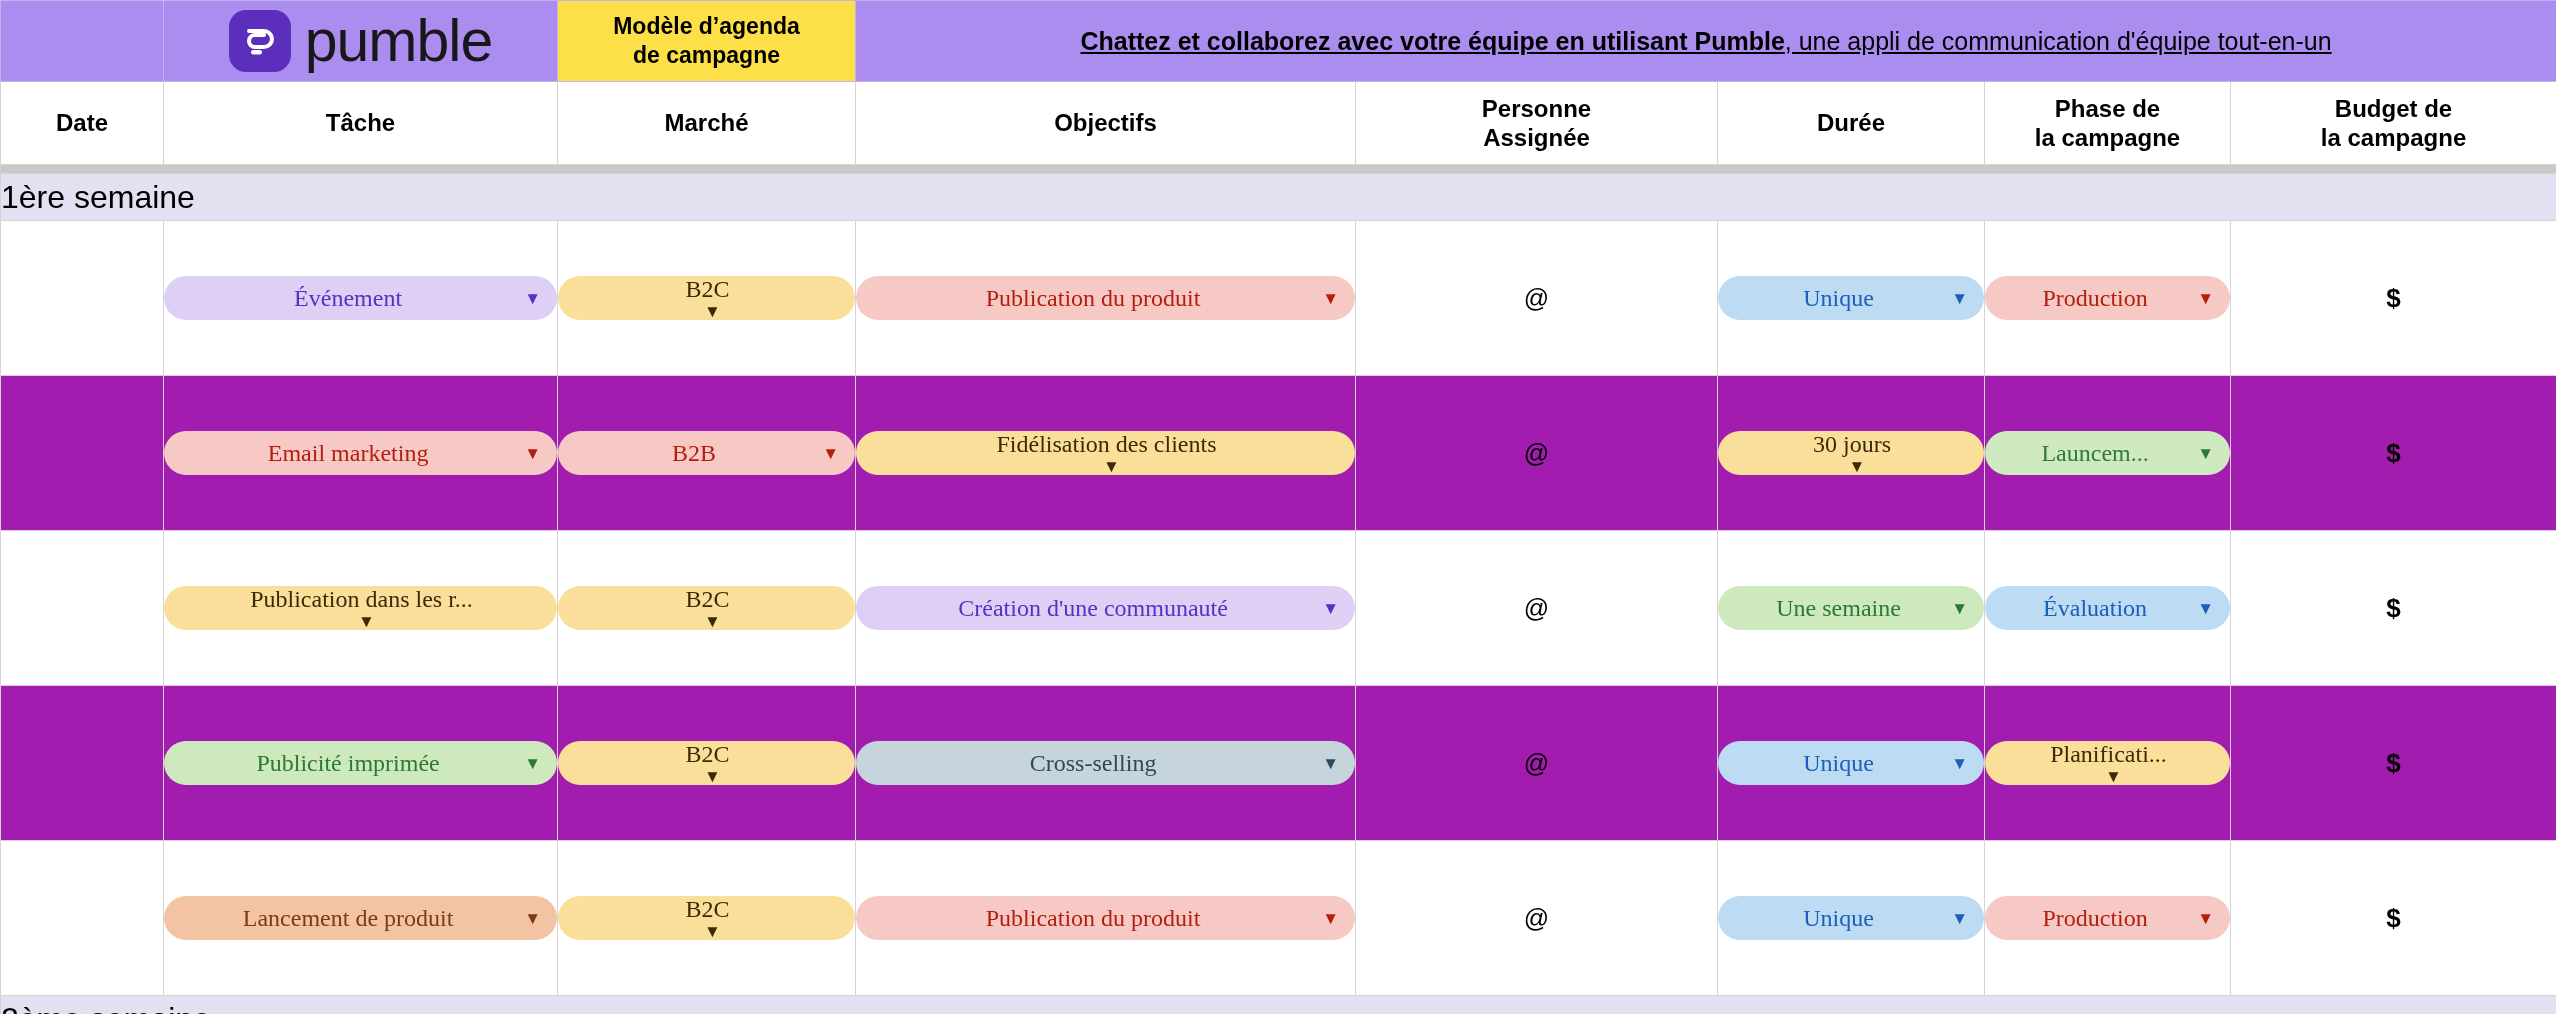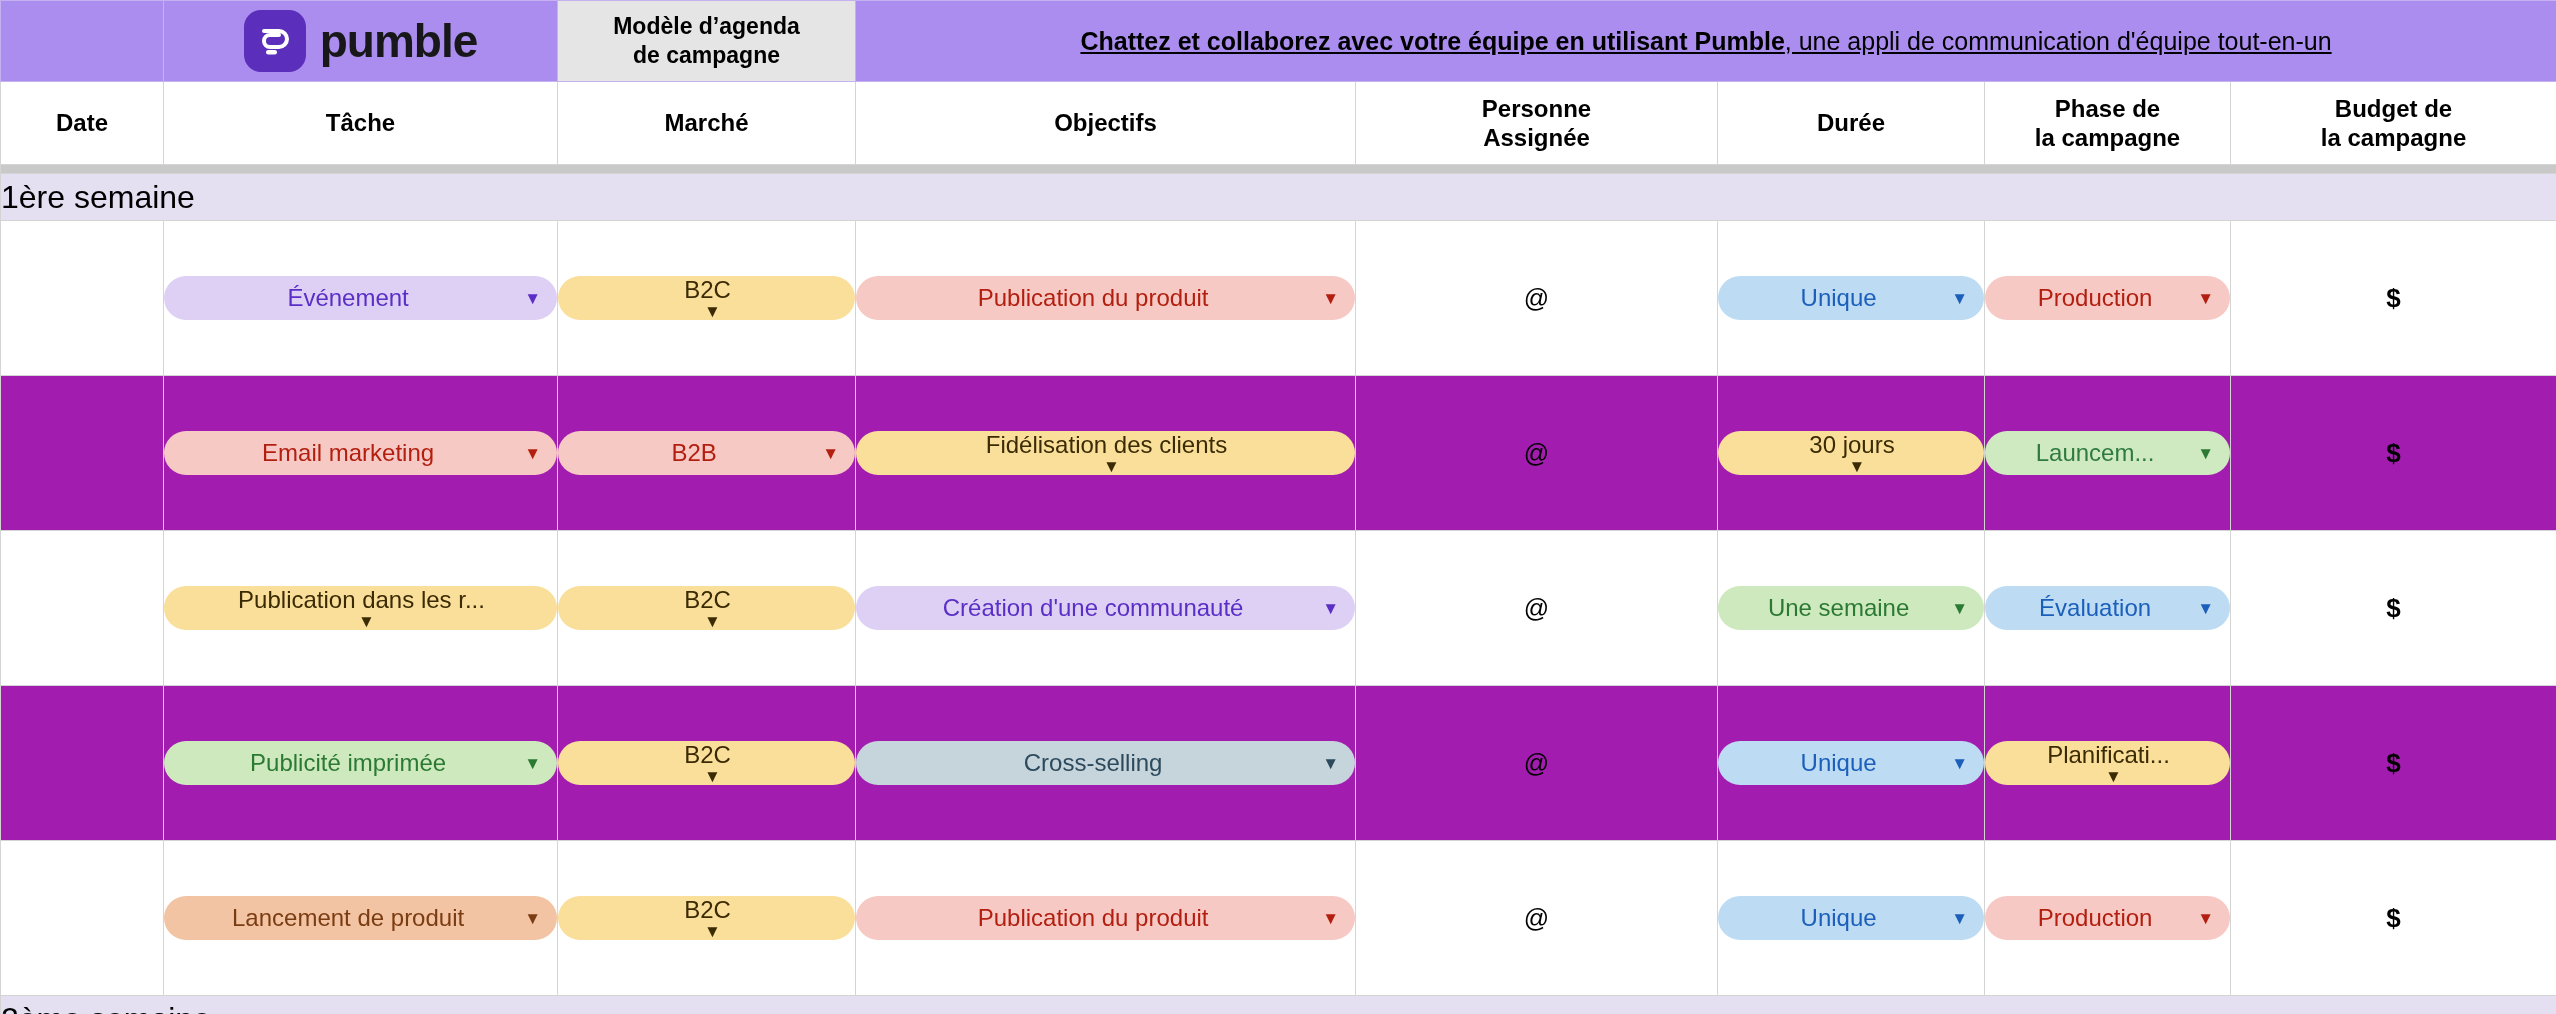--- a/index.html
+++ b/index.html
@@ -48,28 +48,28 @@
     width: 62px;
     height: 62px;
     border-radius: 17px;
     background: #5c2ebc;
     display: inline-flex;
     align-items: center;
     justify-content: center;
     flex: none;
   }
   .logo-text {
-    font-size: 46px;
-    font-weight: 700;
+    font-size: 59px;
+    font-weight: 400;
     color: #18181b;
     letter-spacing: -1px;
     line-height: 1;
   }
   .banner-title {
-    background: #e5e5e5;
+    background: #fde047;
     text-align: center;
     font-size: 23px;
     font-weight: bold;
     color: #000;
     line-height: 1.25;
     padding: 0 10px;
   }
   .banner-link {
     background: #ab8def;
     text-align: center;
@@ -148,20 +148,21 @@
     white-space: nowrap;
     overflow: hidden;
     margin: 0 auto;
   }
   .pill .pill-label {
     flex: 1 1 auto;
     text-align: center;
     overflow: hidden;
     text-overflow: ellipsis;
     white-space: nowrap;
+    font-family: Liberation Serif, serif;
   }
   .pill .caret {
     flex: none;
     margin-left: 10px;
     font-size: 17px;
     line-height: 1;
   }
 
   
   .tone-purple { background:#ddd0f4; color:#5b2ec6; }

